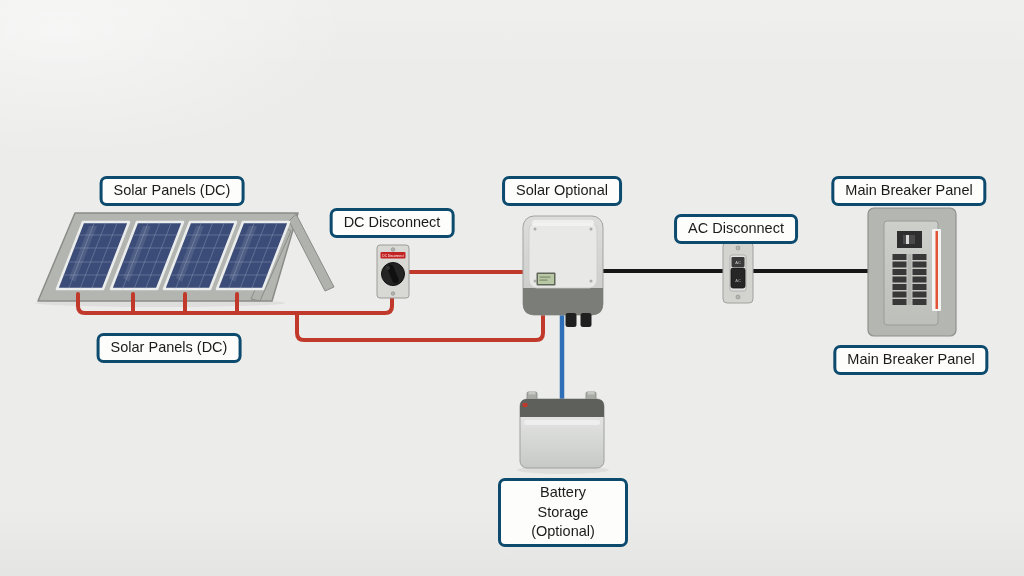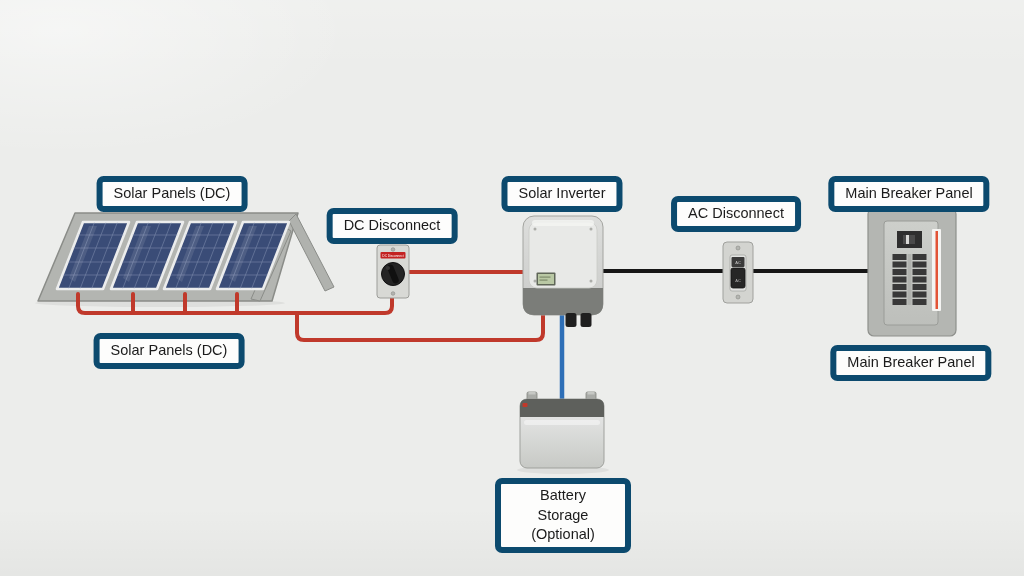--- a/index.html
+++ b/index.html
@@ -11,21 +11,21 @@
   #stage{position:absolute;inset:0;}
   #stage::before{
     content:"";position:absolute;inset:0;pointer-events:none;
     background:
       radial-gradient(ellipse 420px 180px at 60px 30px, rgba(255,255,255,.45), rgba(255,255,255,0) 70%),
       linear-gradient(180deg, rgba(255,255,255,.18) 0%, rgba(0,0,0,0) 12%, rgba(0,0,0,0) 88%, rgba(0,0,0,.03) 100%);
   }
   svg{position:absolute;left:0;top:0;}
   .label{
     position:absolute;transform:translateX(-50%);
-    background:#fdfdfc;border:6px solid #0c4a6e;border-radius:7px;
+    background:#fdfdfc;border:3px solid #0c4a6e;border-radius:7px;
     padding:2px 11px;font-size:14.5px;line-height:1.35;color:#1b1b1b;
     white-space:nowrap;text-align:center;z-index:5;
   }
   .label.two-line{padding:2px 12px;white-space:normal;width:100px;}
 </style>
 </head>
 <body>
 
 <div id="stage">
 
@@ -168,22 +168,22 @@
     <rect x="587.5" y="392" width="7" height="2.5" fill="#c6c8c4"></rect>
     <rect x="520" y="399" width="84" height="69" rx="7" fill="url(#batGrad)" stroke="#9fa19d" stroke-width="1"></rect>
     <path d="M520,417 v-11 q0,-7 7,-7 h70 q7,0 7,7 v11 z" fill="#5e605c"></path>
     <rect x="522.5" y="403" width="5" height="4" rx="1" fill="#c0392b"></rect>
     <rect x="524" y="420" width="76" height="5" rx="2.5" fill="#ffffff" opacity="0.45"></rect>
   </g>
 </svg>
 
 <div class="label" style="left:172px;top:176px;">Solar Panels (DC)</div>
 <div class="label" style="left:392px;top:208px;">DC Disconnect</div>
-<div class="label" style="left:562px;top:176px;">Solar Inverter</div>
-<div class="label" style="left:736px;top:196px;">AC Disconnect</div>
+<div class="label" style="left:562px;top:176px;">Solar Optional</div>
+<div class="label" style="left:736px;top:214px;">AC Disconnect</div>
 <div class="label" style="left:909px;top:176px;">Main Breaker Panel</div>
 <div class="label" style="left:169px;top:333px;">Solar Panels (DC)</div>
 <div class="label" style="left:911px;top:345px;">Main Breaker Panel</div>
 <div class="label two-line" style="left:563px;top:478px;">
   <span>Battery Storage</span><br>
   <span>(Optional)</span>
 </div>
 
 </div>
 

